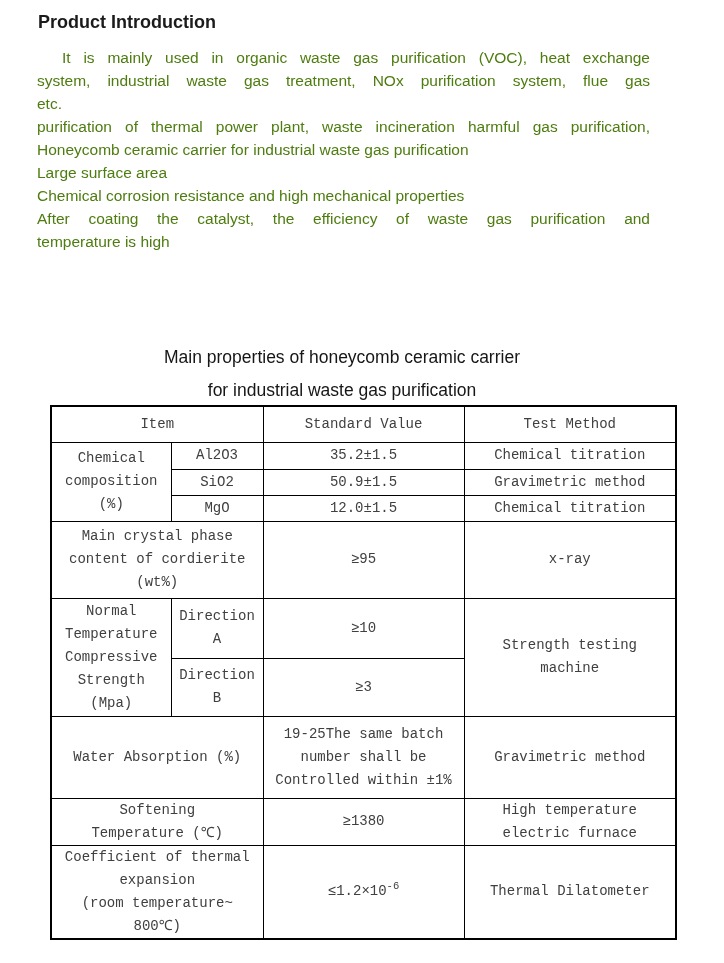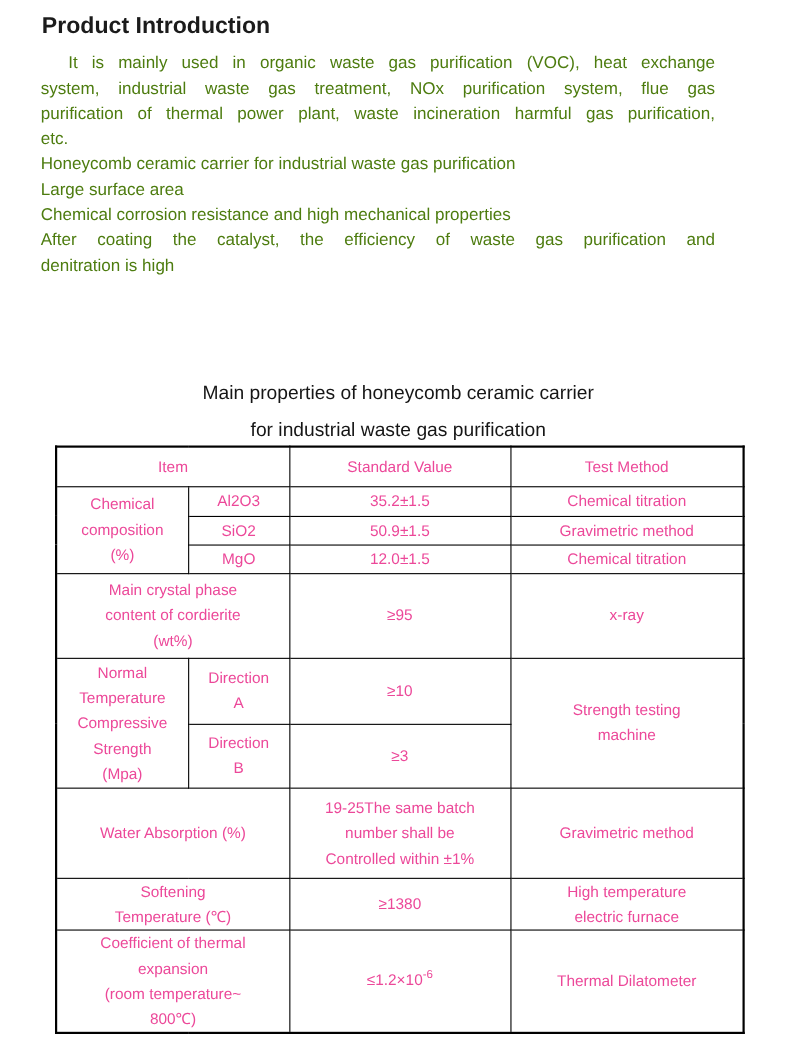--- a/index.html
+++ b/index.html
@@ -10,21 +10,21 @@
     height: 963px;
     background: #ffffff;
     font-family: "Liberation Sans", sans-serif;
     color: #1c1c1c;
     overflow: hidden;
   }
   .heading {
     position: absolute;
     left: 38px;
     top: 12px;
-    font-size: 21px;
+    font-size: 18px;
     font-weight: 600;
     color: #1b1b1b;
   }
   .content {
     position: absolute;
     left: 37px;
     top: 46px;
     width: 613px;
     font-size: 15.5px;
     line-height: 23px;
@@ -38,34 +38,33 @@
   }
   .table-title {
     position: absolute;
     left: 0;
     top: 341px;
     width: 684px;
     text-align: center;
     font-size: 17.5px;
     line-height: 33px;
     color: #161616;
-    margin-left: 20px;
   }
   table.props {
     position: absolute;
     left: 50px;
     top: 405px;
     width: 625px;
     border-collapse: collapse;
     table-layout: fixed;
     border: 2px solid #000;
-    font-family: Liberation Sans, sans-serif;
+    font-family: Liberation Mono, monospace;
     font-size: 14px;
     line-height: 23px;
-    color: #ec4899;
+    color: #404040;
   }
   table.props td {
     border: 1px solid #000;
     text-align: center;
     vertical-align: middle;
     white-space: pre-line;
     padding: 0 2px;
     overflow: hidden;
   }
   .sup {
@@ -77,27 +76,27 @@
 </head>
 <body>
 
 <div class="page">
 
   <div class="heading">Product Introduction</div>
 
   <div class="content">
     <div class="line indent stretch">It is mainly used in organic waste gas purification (VOC), heat exchange</div>
     <div class="line stretch">system, industrial waste gas treatment, NOx purification system, flue gas</div>
+    <div class="line">etc.</div>
     <div class="line stretch">purification of thermal power plant, waste incineration harmful gas purification,</div>
-    <div class="line">etc.</div>
     <div class="line">Honeycomb ceramic carrier for industrial waste gas purification</div>
     <div class="line">Large surface area</div>
     <div class="line">Chemical corrosion resistance and high mechanical properties</div>
     <div class="line stretch">After coating the catalyst, the efficiency of waste gas purification and</div>
-    <div class="line">denitration is high</div>
+    <div class="line">temperature is high</div>
   </div>
 
   <div class="table-title">
     <div>Main properties of honeycomb ceramic carrier</div>
     <div>for industrial waste gas purification</div>
   </div>
 
   <table class="props">
     <colgroup>
       <col style="width:120px">

